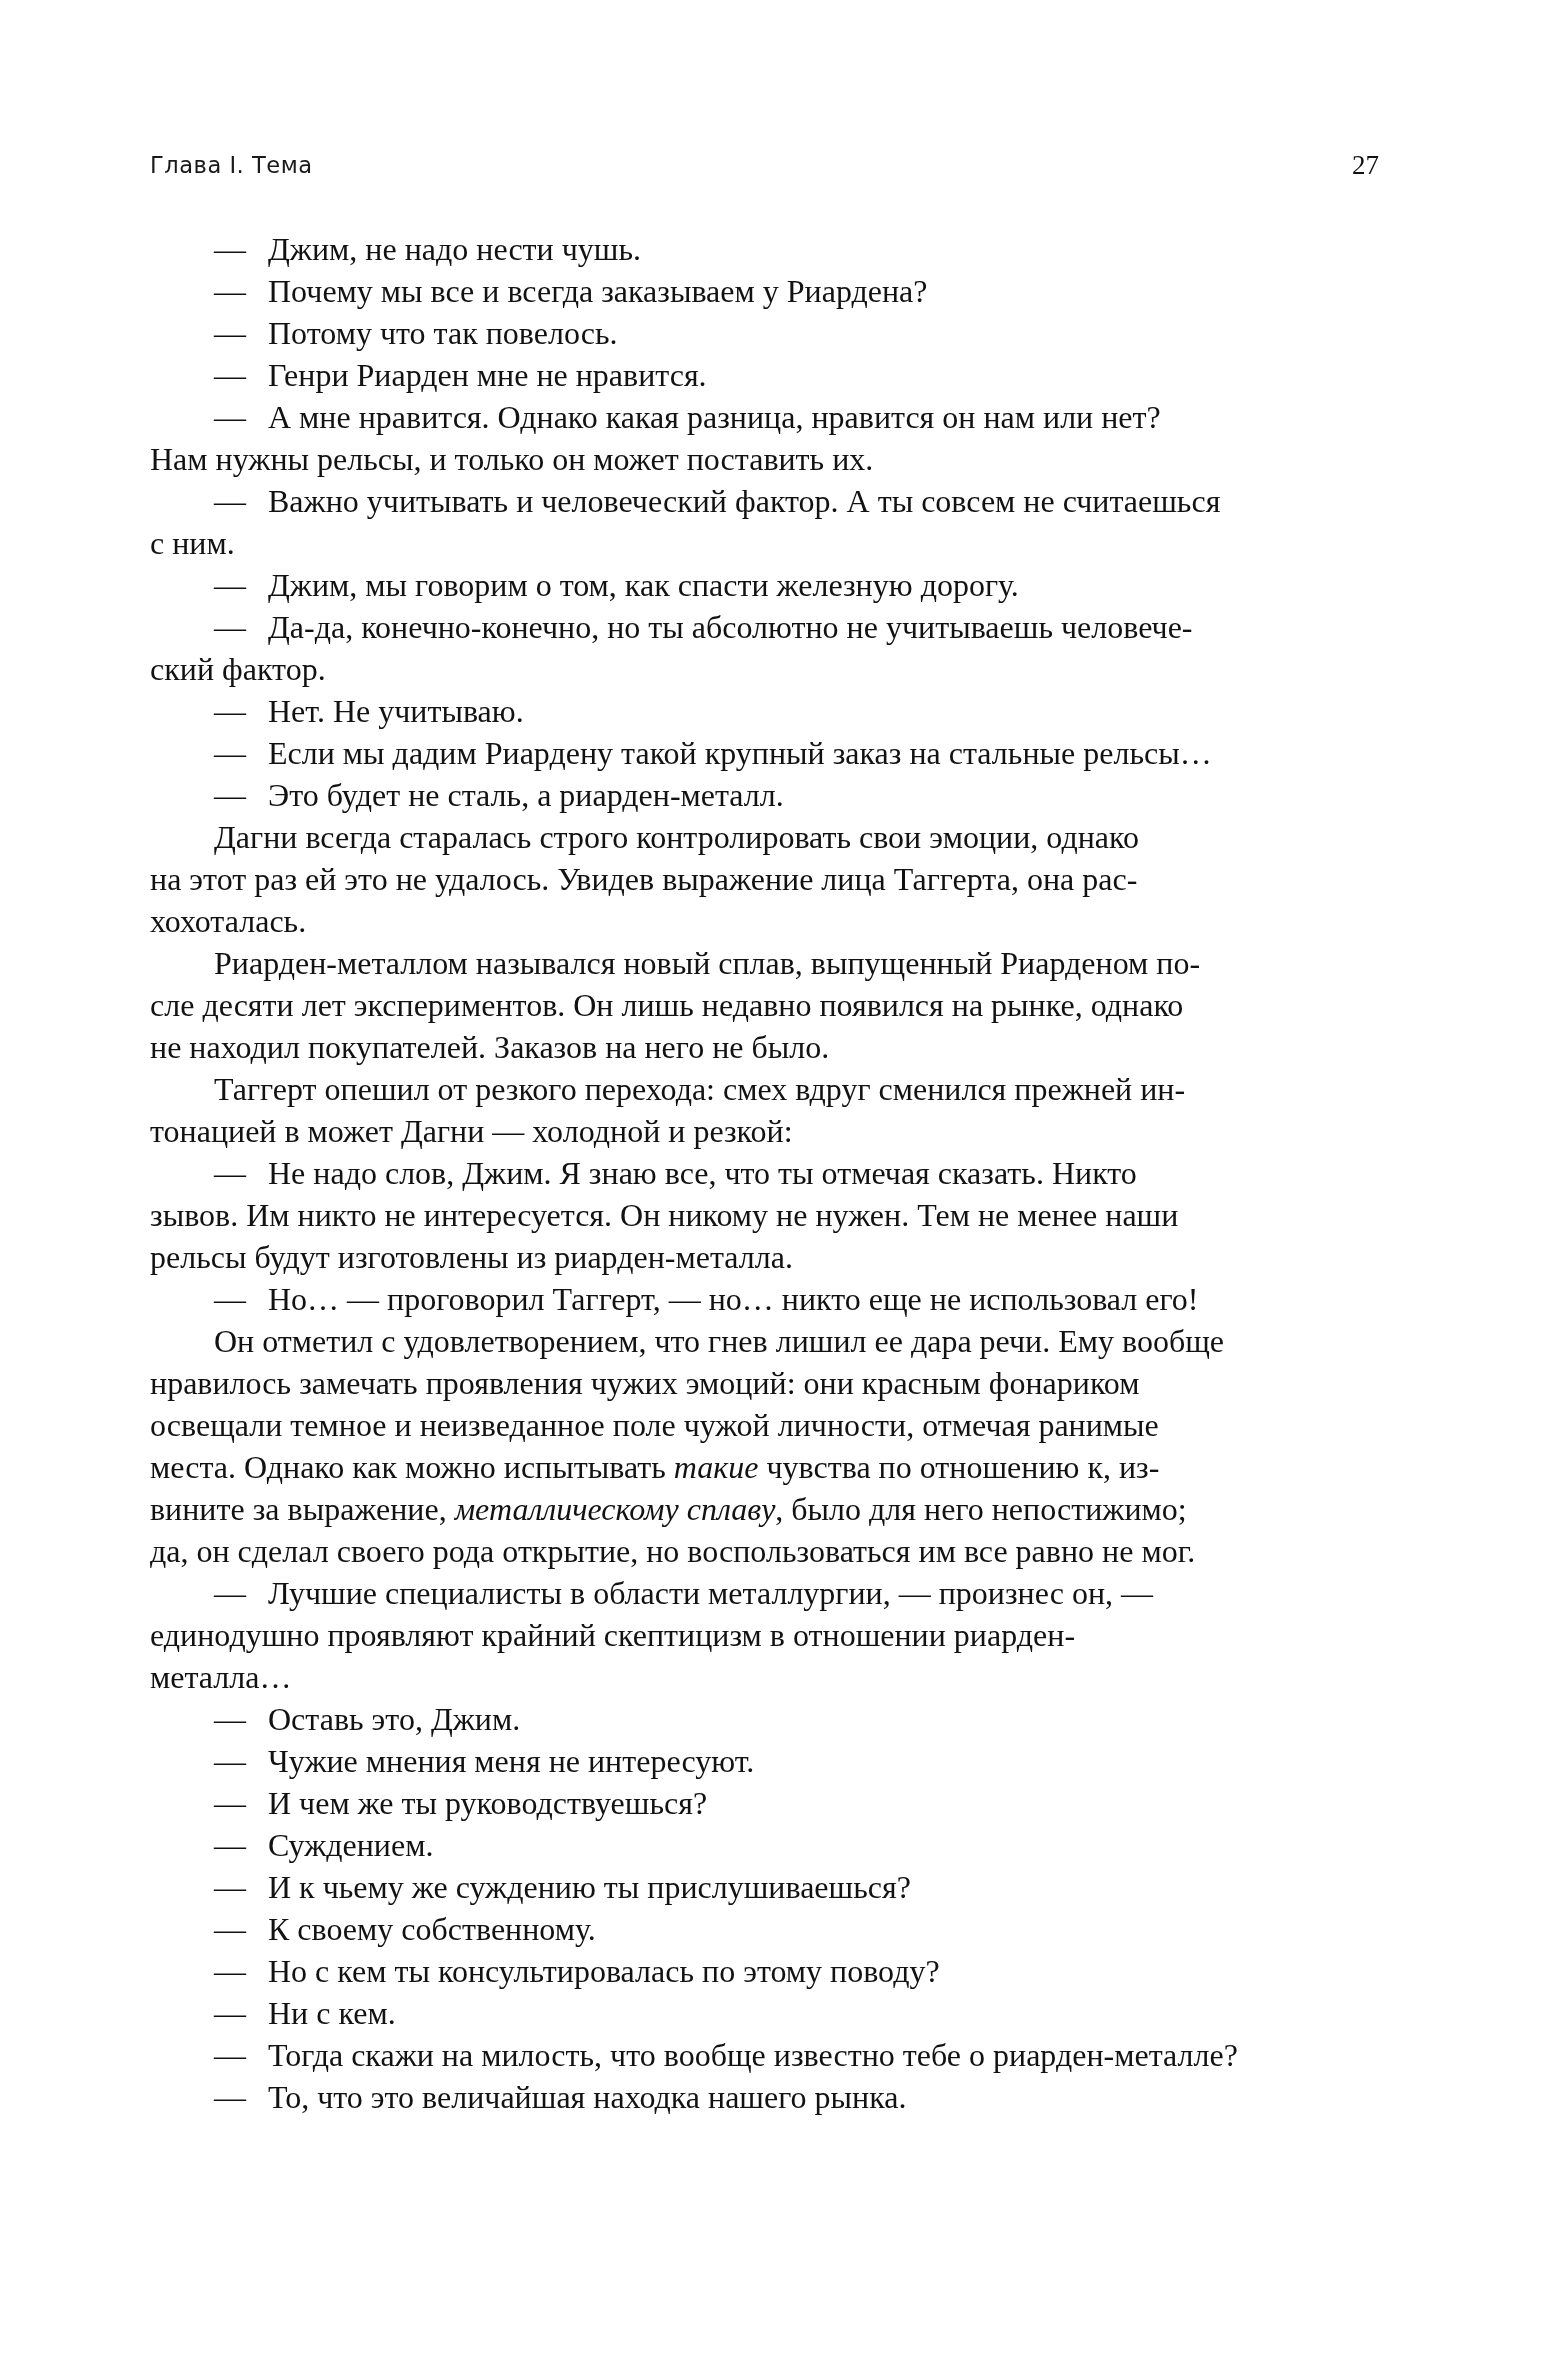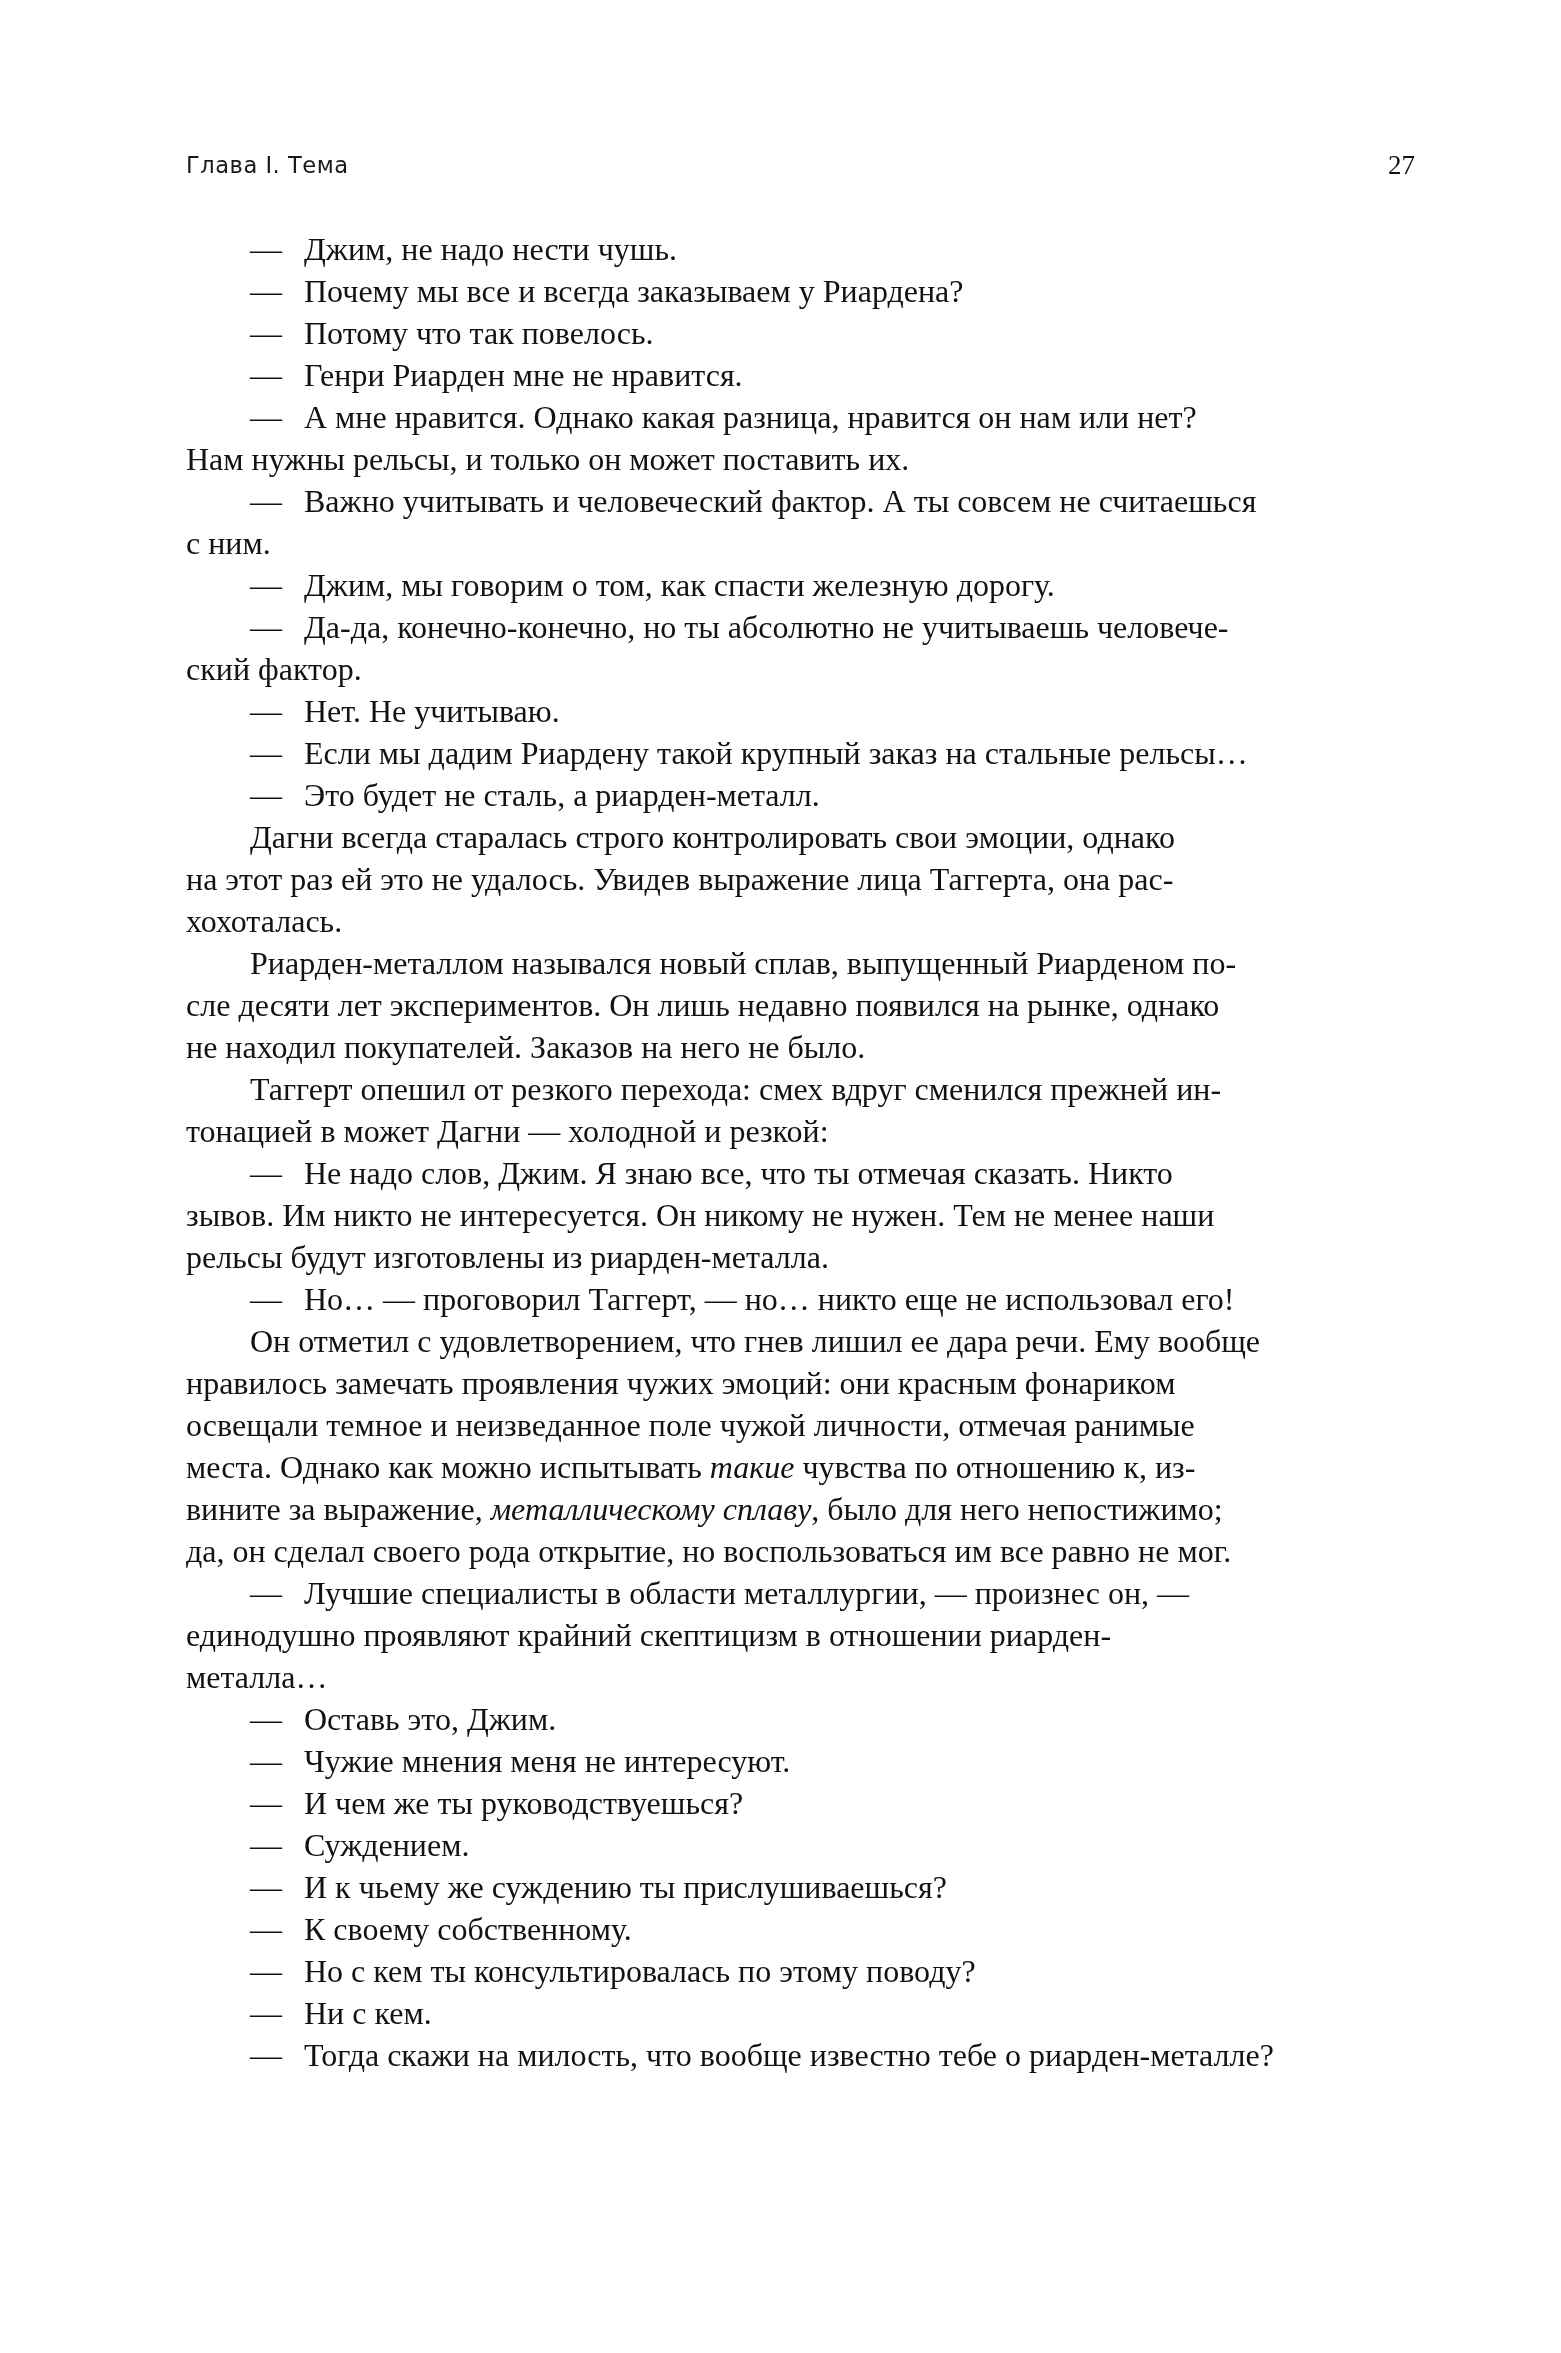--- a/index.html
+++ b/index.html
@@ -1,17 +1,17 @@
 <!DOCTYPE html>
 <html style="font-size:14.5px"><head>
 <meta charset="utf-8">
 <style>
   html, body { margin: 0; padding: 0; background: #ffffff; }
   body { width: 1562px; height: 2354px; position: relative; overflow: hidden; }
-  .page { position: absolute; left: 0; top: 0; width: 1294px; height: 2354px; background: #fff; color: #141414; margin-left: 36px; }
+  .page { position: absolute; left: 0; top: 0; width: 1294px; height: 2354px; background: #fff; color: #141414; }
   .running-head {
     position: absolute; left: 150px; top: 152px; width: 1229px; height: 36px;
   }
   .chapter-title {
     position: absolute; left: 0; top: 0;
     font-family: "DejaVu Sans", sans-serif; font-size: 22.6px; letter-spacing: 0.5px; color: #1a1a1a;
   }
   .page-number {
     position: absolute; right: 0; top: -1.8px;
     font-family: "Liberation Serif", serif; font-size: 27px; color: #111;
@@ -75,15 +75,16 @@
       <div class="line last" style="white-space: nowrap;"><span>металла…</span></div>
       <div class="line indent last" style="white-space: nowrap;"><span class="dash">—</span><span>Оставь это, Джим.</span></div>
       <div class="line indent last" style="white-space: nowrap;"><span class="dash">—</span><span>Чужие мнения меня не интересуют.</span></div>
       <div class="line indent last" style="white-space: nowrap;"><span class="dash">—</span><span>И чем же ты руководствуешься?</span></div>
       <div class="line indent last" style="white-space: nowrap;"><span class="dash">—</span><span>Суждением.</span></div>
       <div class="line indent last" style="white-space: nowrap;"><span class="dash">—</span><span>И к чьему же суждению ты прислушиваешься?</span></div>
       <div class="line indent last" style="white-space: nowrap;"><span class="dash">—</span><span>К своему собственному.</span></div>
       <div class="line indent last" style="white-space: nowrap;"><span class="dash">—</span><span>Но с кем ты консультировалась по этому поводу?</span></div>
       <div class="line indent last" style="white-space: nowrap;"><span class="dash">—</span><span>Ни с кем.</span></div>
       <div class="line indent" style="white-space: nowrap; word-spacing: 0px; text-align: left; text-align-last: left;"><span class="dash">—</span><span>Тогда скажи на милость, что вообще известно тебе о риарден-металле?</span></div>
+      <div class="line indent last" style="white-space: nowrap;"><span class="dash">—</span><span>То, что это величайшая находка нашего рынка.</span></div>
     </div>
 </div>
 
 
 </body></html>

